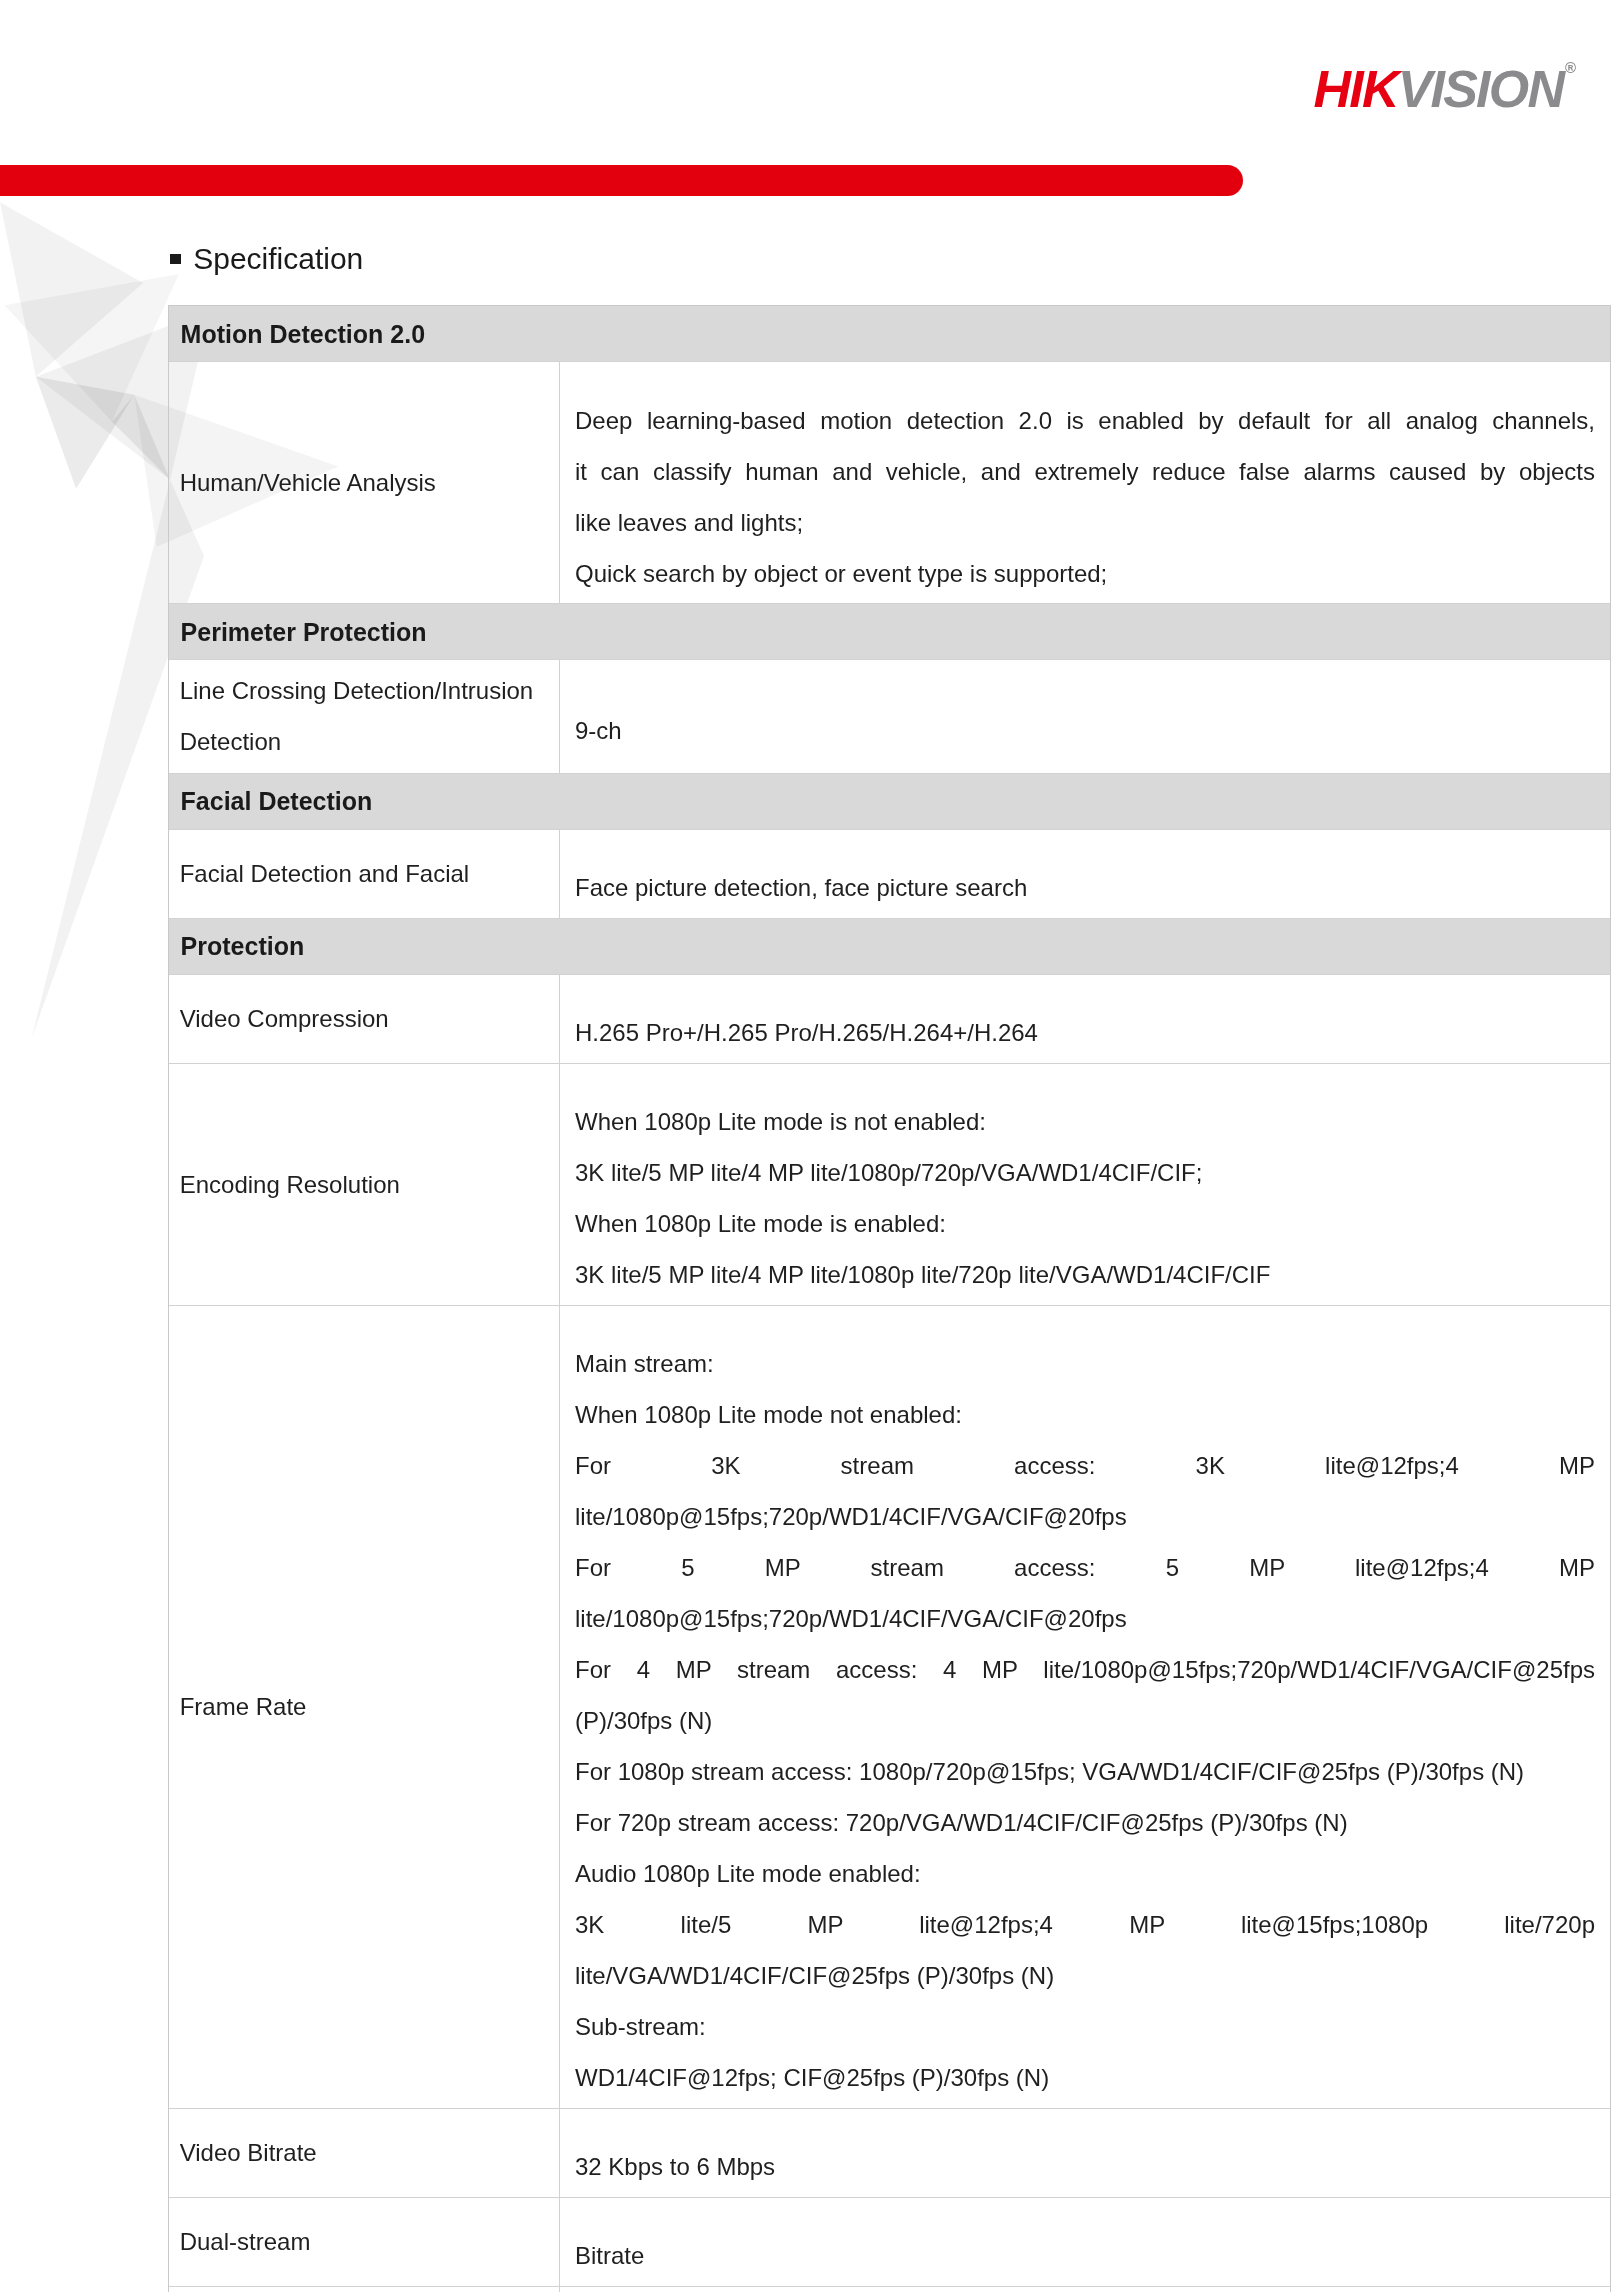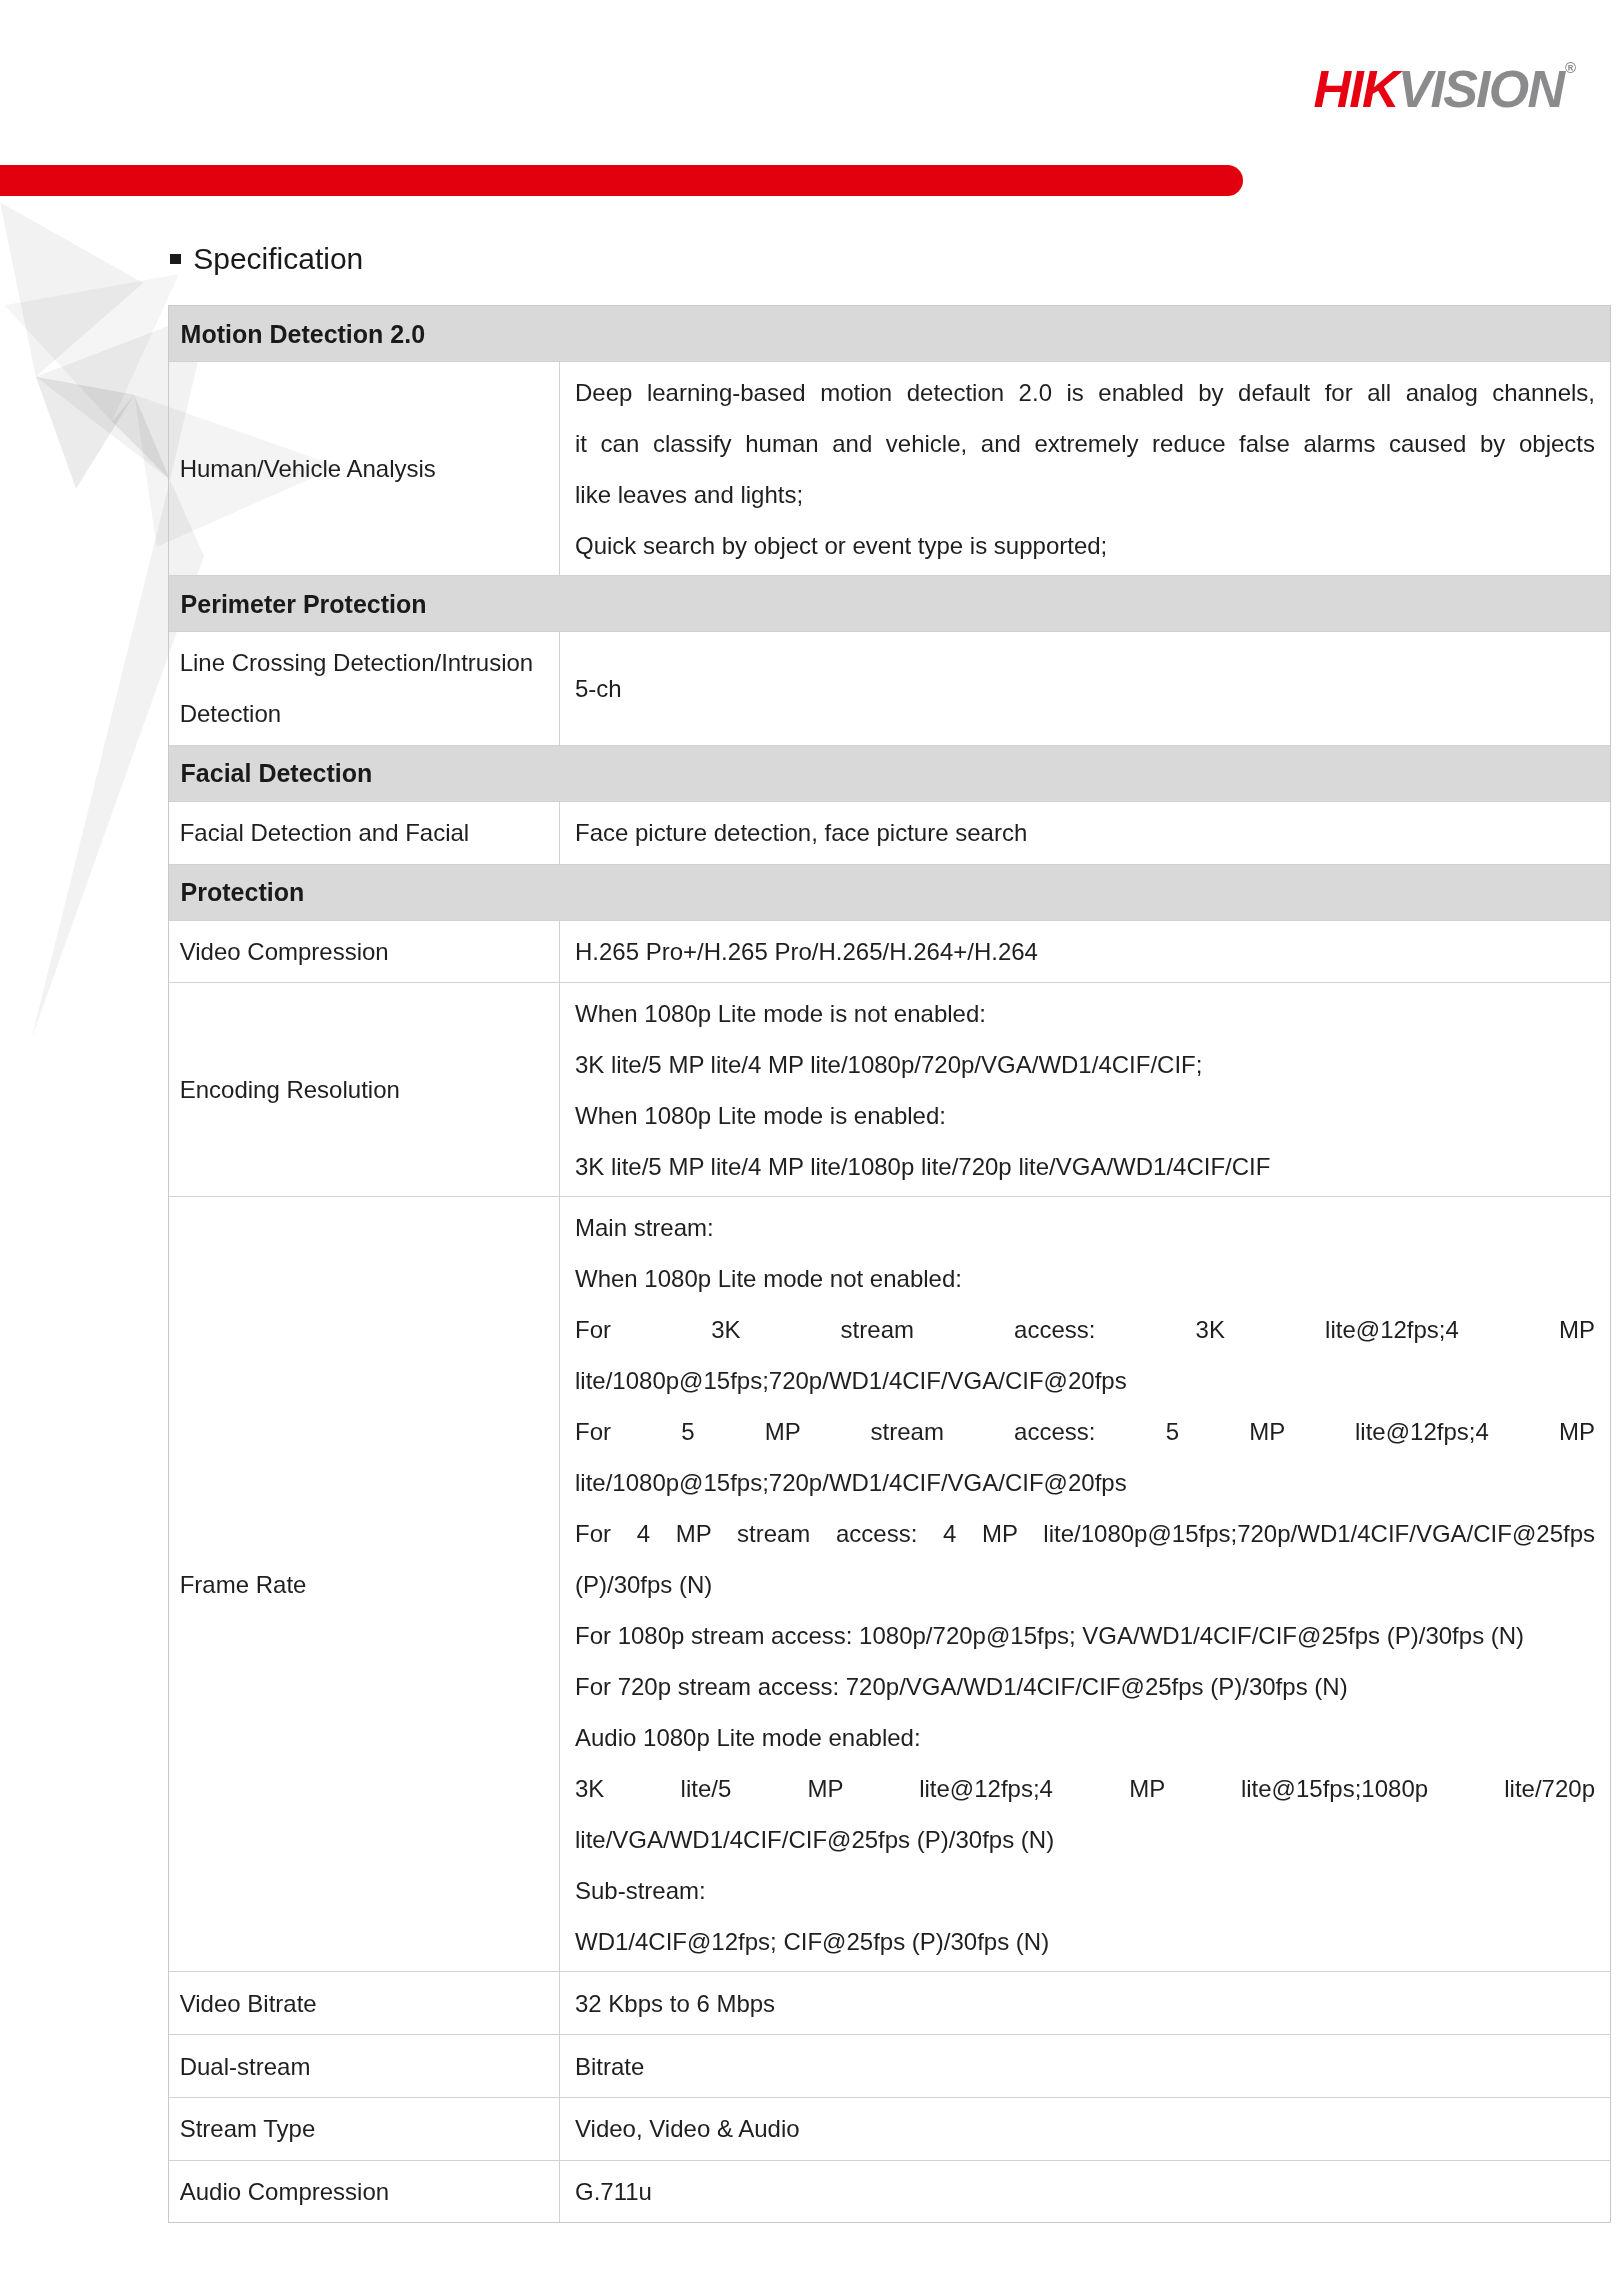--- a/index.html
+++ b/index.html
@@ -58,21 +58,21 @@
   .row{display:flex;min-height:62px;}
   .row + .sec, .sec + .row, .row + .row{border-top:0.9px solid var(--border);}
   .lcell{
     width:391px;flex:0 0 391px;
     padding:5.4px 10.7px;border-right:0.9px solid var(--border);
     display:flex;flex-direction:column;justify-content:center;
     line-height:51px;
   }
   .vcell{
     flex:1;padding:4.5px 15px;line-height:51px;
-    display:flex;flex-direction:column;justify-content:center;
+    display:flex;flex-direction:column;justify-content:center;margin-top:28px;
   }
   .ln{margin:0;line-height:51px;}
   .sp{text-align:justify;text-align-last:justify;}
 </style>
 </head>
 <body>
 
 <div class="logo">
   <span class="hik">HIK</span><span class="vision">VISION</span><span class="reg">®</span>
 </div>
@@ -114,21 +114,21 @@
 
   <div class="sec">
     <span>Perimeter Protection</span>
   </div>
 
   <div class="row">
     <div class="lcell">
       <span>Line Crossing Detection/Intrusion Detection</span>
     </div>
     <div class="vcell">
-      <span>5-ch</span>
+      <span>9-ch</span>
     </div>
   </div>
 
   <div class="sec">
     <span>Facial Detection</span>
   </div>
 
   <div class="row">
     <div class="lcell">
       <span>Facial Detection and Facial</span>

